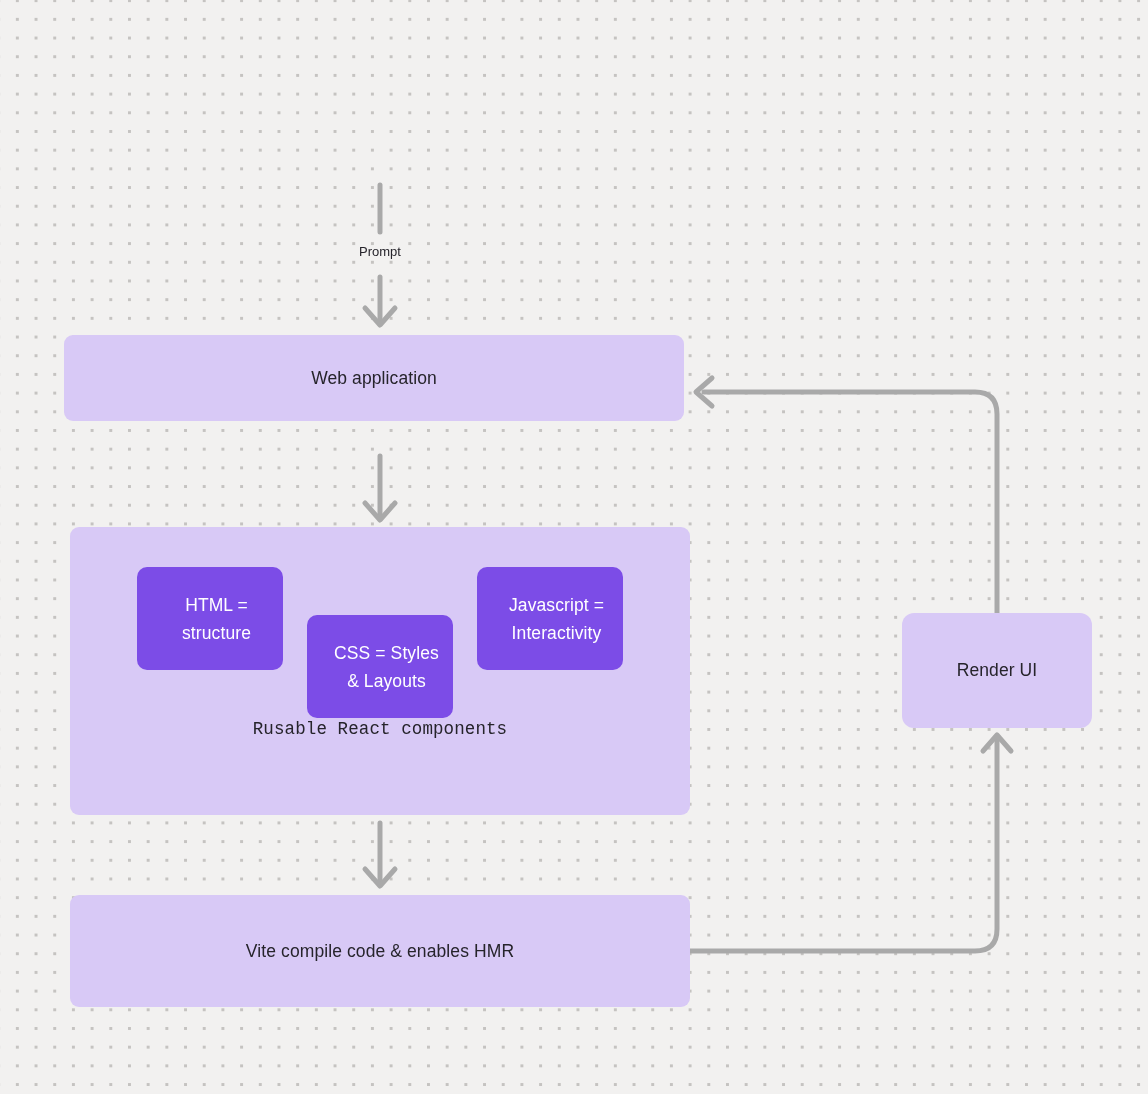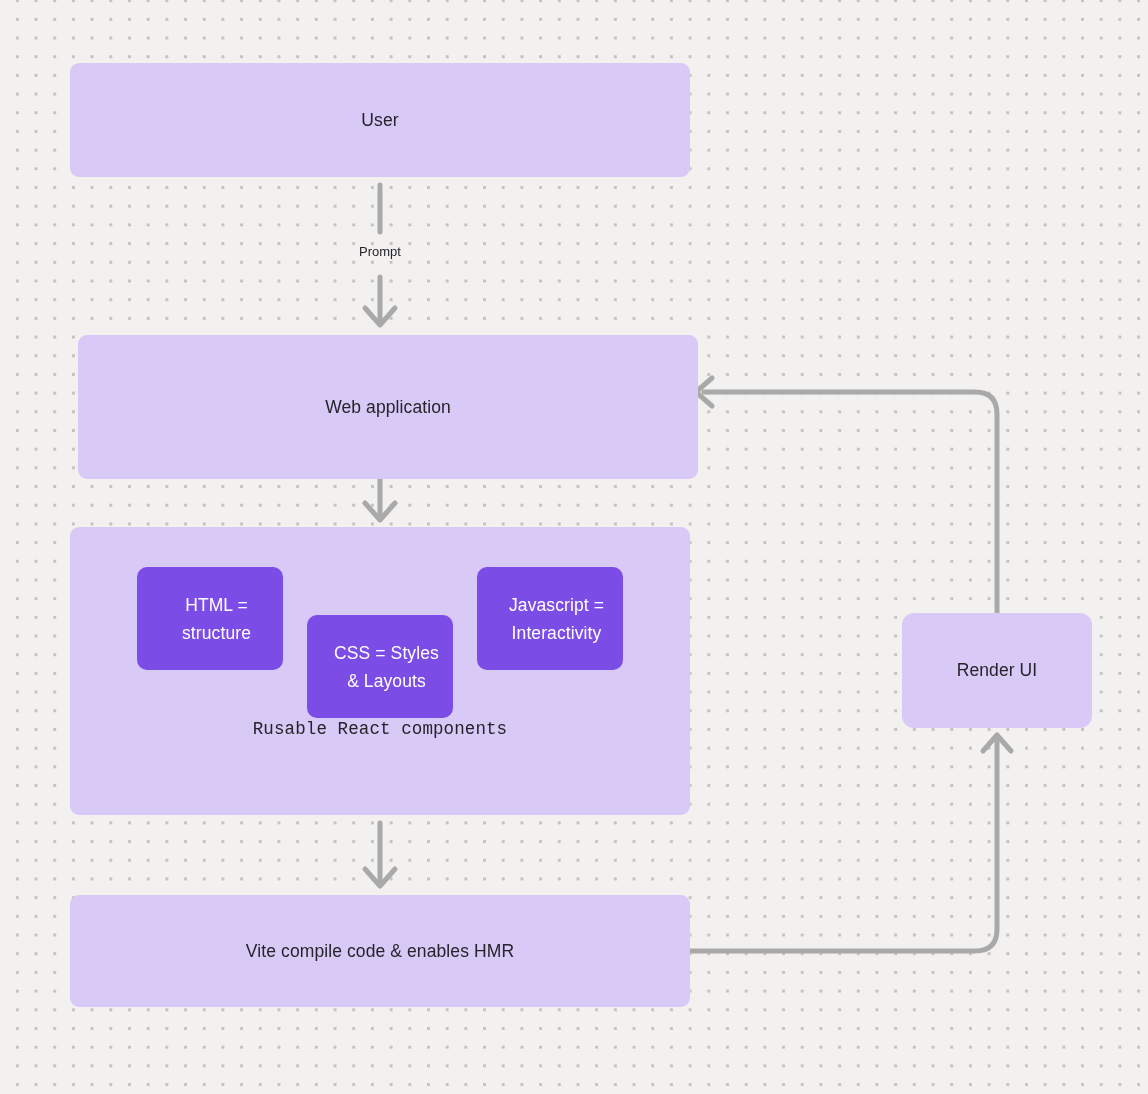--- a/index.html
+++ b/index.html
@@ -39,21 +39,21 @@
     background: #7c4ce7;
     border-radius: 10px;
     color: #ffffff;
     font-size: 17.5px;
     font-weight: 500;
     line-height: 28px;
     padding-left: 13px;
   }
   .node--accent span { display: block; }
   #node-user            { left: 70px;  top: 63px;  width: 620px; height: 114px; }
-  #node-web-application { left: 78px;  top: 335px; width: 620px; height: 144px; }
+  #node-web-application { left: 64px;  top: 335px; width: 620px; height: 86px; }
   #node-components-group{
     left: 70px;  top: 527px; width: 620px; height: 288px;
     display: block;
   }
   #node-html       { left: 67px;  top: 40px; width: 146px; height: 103px; }
   #node-css        { left: 237px; top: 40px; width: 146px; height: 103px; margin-top: 48px; }
   #node-javascript { left: 407px; top: 40px; width: 146px; height: 103px; }
   .group-caption {
     position: absolute;
     left: 0; right: 0;
@@ -103,21 +103,20 @@
     <path d="M 380 456 L 380 514"></path>
     <path d="M 365 503 L 380 520 L 395 503"></path>
     <path d="M 380 823 L 380 880"></path>
     <path d="M 365 869 L 380 886 L 395 869"></path>
     <path d="M 690 951 L 975 951 Q 997 951 997 929 L 997 741"></path>
     <path d="M 983 751 L 997 735 L 1011 751"></path>
     <path d="M 997 613 L 997 414 Q 997 392 975 392 L 704 392"></path>
     <path d="M 712 378 L 696 392 L 712 406"></path>
   </svg>
 
-  <div class="node node--light" id="node-user">User</div>
 
   <div class="edge-label">Prompt</div>
 
   <div class="node node--light" id="node-web-application">Web application</div>
 
   <div class="node node--light" id="node-components-group">
     <div class="node node--accent" id="node-html">
       <div>
         <span>HTML =</span>
         <span>structure</span>

